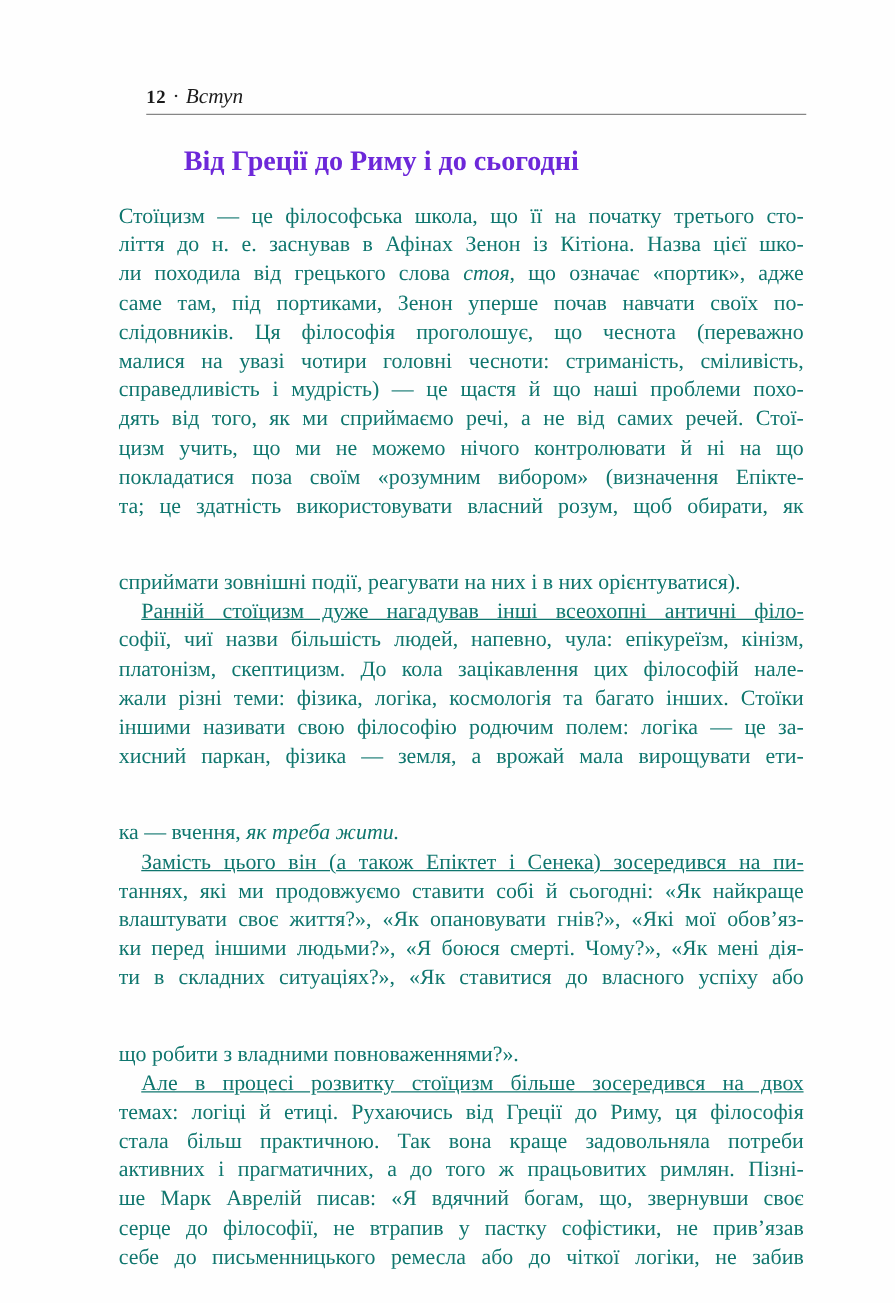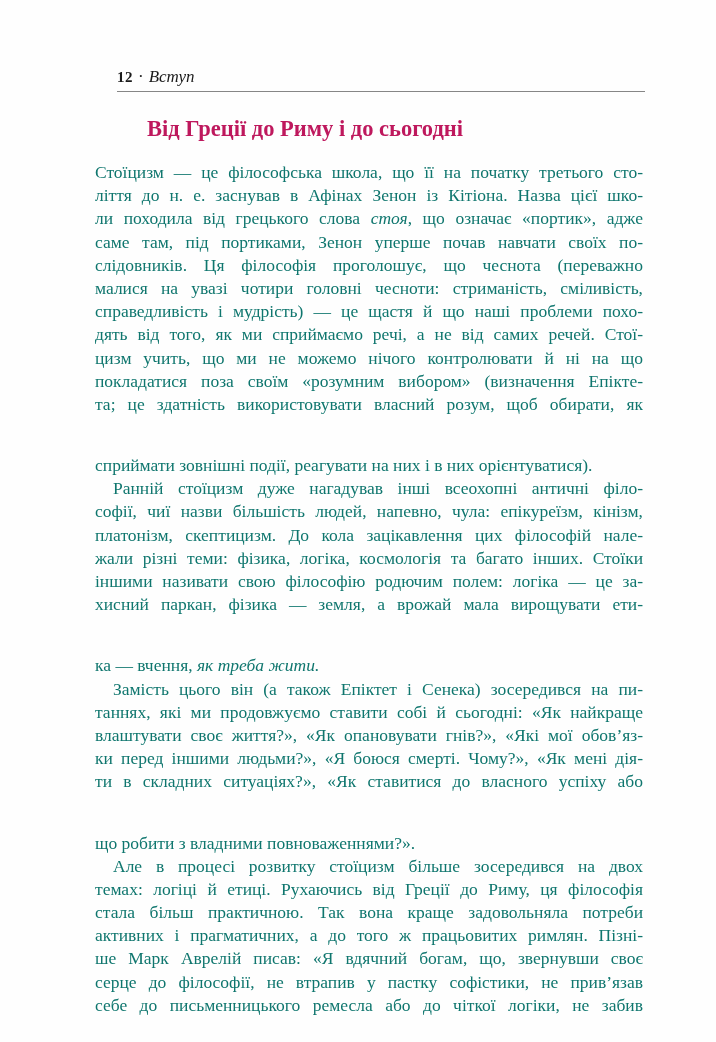--- a/index.html
+++ b/index.html
@@ -34,40 +34,40 @@
     left: 117px; top: 91px;
     width: 528px; height: 1px;
     background: #868686;
   }
   .chapter-heading {
     position: absolute;
     left: 147px; top: 116px;
     margin: 0;
     font-size: 22.5px;
     font-weight: bold;
-    color: #be185d;
+    color: #6d28d9;
     white-space: nowrap;
   }
   .body-text {
     position: absolute;
     left: 95px; top: 161px;
     width: 548px;
     font-size: 17.5px;
     line-height: 23.2px;
     color: #0f766e;
   }
   .para { margin: 0; }
   .line {
     text-align: justify;
     text-align-last: justify;
     height: 23.2px;
     overflow: hidden;
   }
   .line.last { text-align-last: left; margin-top: 38px; }
-  .line.indent { text-indent: 18px; }
+  .line.indent { text-indent: 18px; text-decoration: underline; }
   .line em { font-style: italic; }
 </style>
 </head>
 <body>
 
 <div class="page">
   <div class="running-header">
     <span class="pgnum">12</span><span class="sep">·</span><span class="section">Вступ</span>
   </div>
   <div class="rule"></div>

